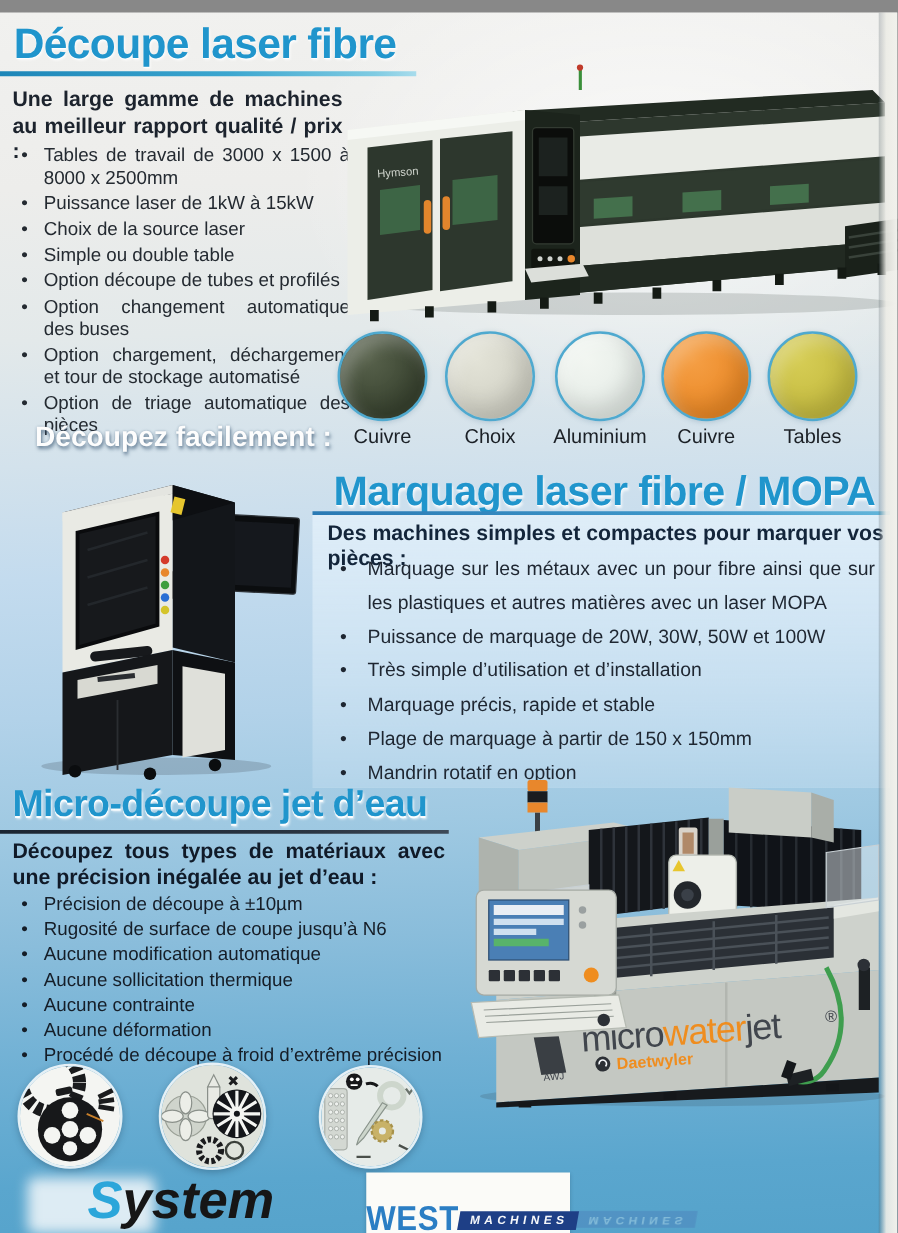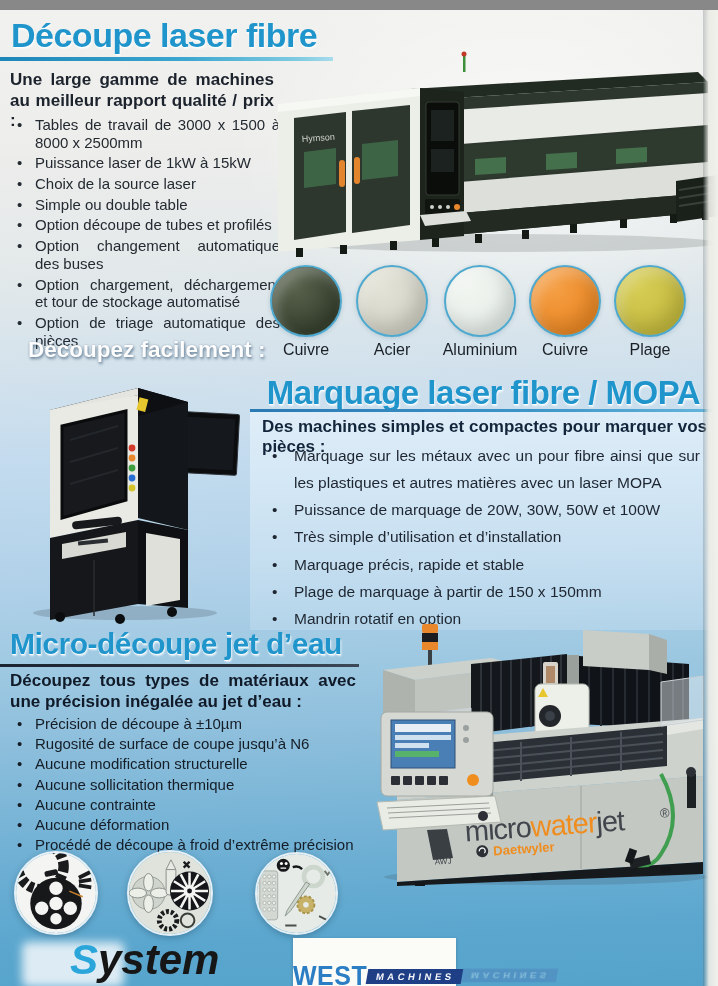--- a/index.html
+++ b/index.html
@@ -184,24 +184,24 @@
     </g>
   </svg>
 
   <div>
     <div class="mat-circle" style="left: 270px; background: radial-gradient(circle at 35% 30%, rgb(87, 97, 75), rgb(56, 66, 47) 70%);"></div>
     <div class="mat-circle" style="left: 356px; background: radial-gradient(circle at 35% 30%, rgb(227, 227, 215), rgb(208, 208, 196) 75%);"></div>
     <div class="mat-circle" style="left: 444px; background: radial-gradient(circle at 35% 30%, rgb(242, 246, 241), rgb(228, 235, 230) 75%);"></div>
     <div class="mat-circle" style="left: 529px; background: radial-gradient(circle at 35% 30%, rgb(245, 159, 69), rgb(234, 136, 37) 72%);"></div>
     <div class="mat-circle" style="left: 614px; background: radial-gradient(circle at 35% 30%, rgb(214, 205, 85), rgb(196, 186, 63) 72%);"></div>
     <div class="mat-label" style="left:256px">Cuivre</div>
-    <div class="mat-label" style="left:342px">Acier</div>
+    <div class="mat-label" style="left:342px">Choix</div>
     <div class="mat-label" style="left:430px">Aluminium</div>
     <div class="mat-label" style="left:515px">Cuivre</div>
-    <div class="mat-label" style="left:600px">Plage</div>
+    <div class="mat-label" style="left:600px">Tables</div>
   </div>
 
   <div id="caption1" class="abs">Découpez facilement :</div>
 
   <svg id="marker-img" class="abs" viewBox="0 0 228 252">
     <ellipse cx="105" cy="245" rx="92" ry="7" fill="rgba(70,85,95,0.25)"></ellipse>
     <g>
       <g transform="rotate(3 170 75)">
         <rect x="126" y="44" width="92" height="61" rx="2" fill="#0b0d0f" stroke="#2e3338"></rect>
         <rect x="131" y="49" width="83" height="51" fill="#15181d"></rect>
@@ -253,21 +253,21 @@
     <li>Plage de marquage à partir de 150 x 150mm</li>
     <li>Mandrin rotatif en option</li>
   </ul>
 
   <h2 id="title3" class="abs h-blue">Micro-découpe jet d’eau</h2>
   <div id="rule3" class="abs"></div>
   <p id="intro3" class="abs">Découpez tous types de matériaux avec une précision inégalée au jet d’eau :</p>
   <ul id="list3" class="abs blist">
     <li>Précision de découpe à ±10µm</li>
     <li>Rugosité de surface de coupe jusqu’à N6</li>
-    <li>Aucune modification structurelle</li>
+    <li>Aucune modification automatique</li>
     <li>Aucune sollicitation thermique</li>
     <li>Aucune contrainte</li>
     <li>Aucune déformation</li>
     <li>Procédé de découpe à froid d’extrême précision</li>
   </ul>
 
   <svg id="waterjet-img" class="abs" viewBox="0 0 385 262">
     <ellipse cx="215" cy="253" rx="162" ry="8" fill="rgba(60,80,95,0.22)"></ellipse>
     <g>
       <rect x="97" y="26" width="4" height="20" fill="#3a3f44"></rect>

